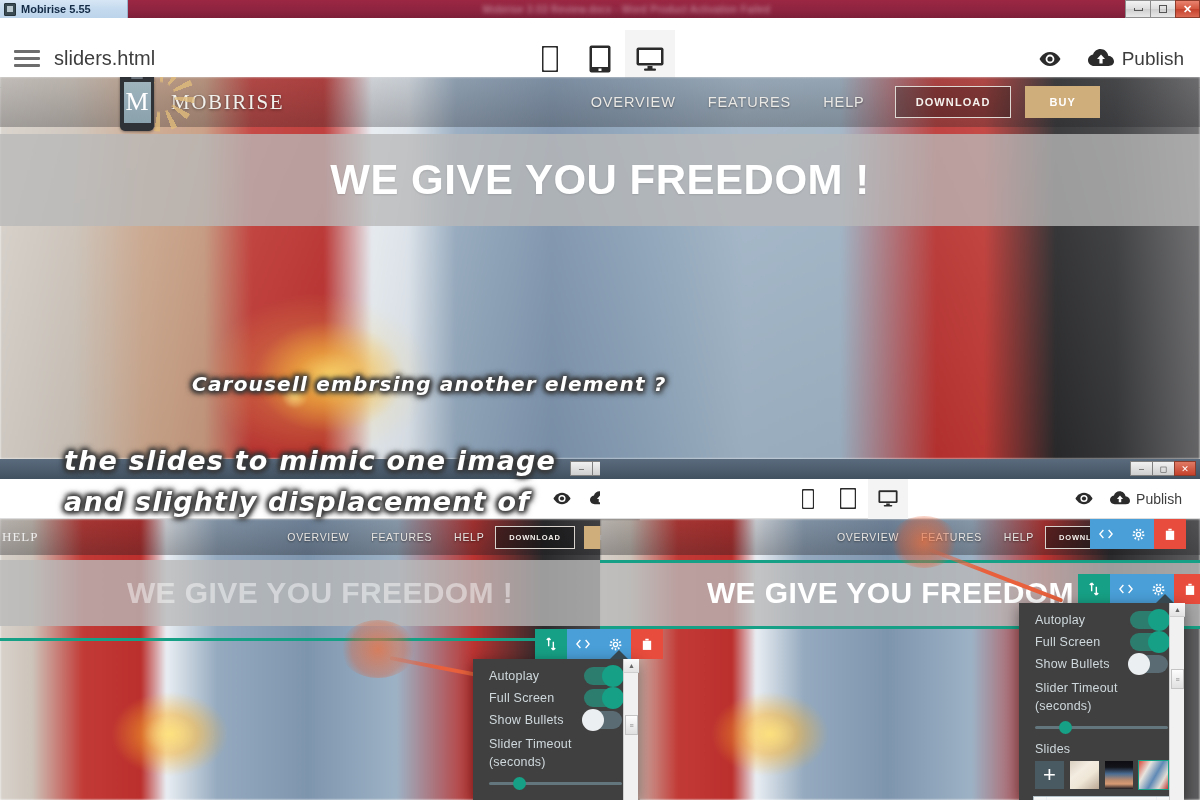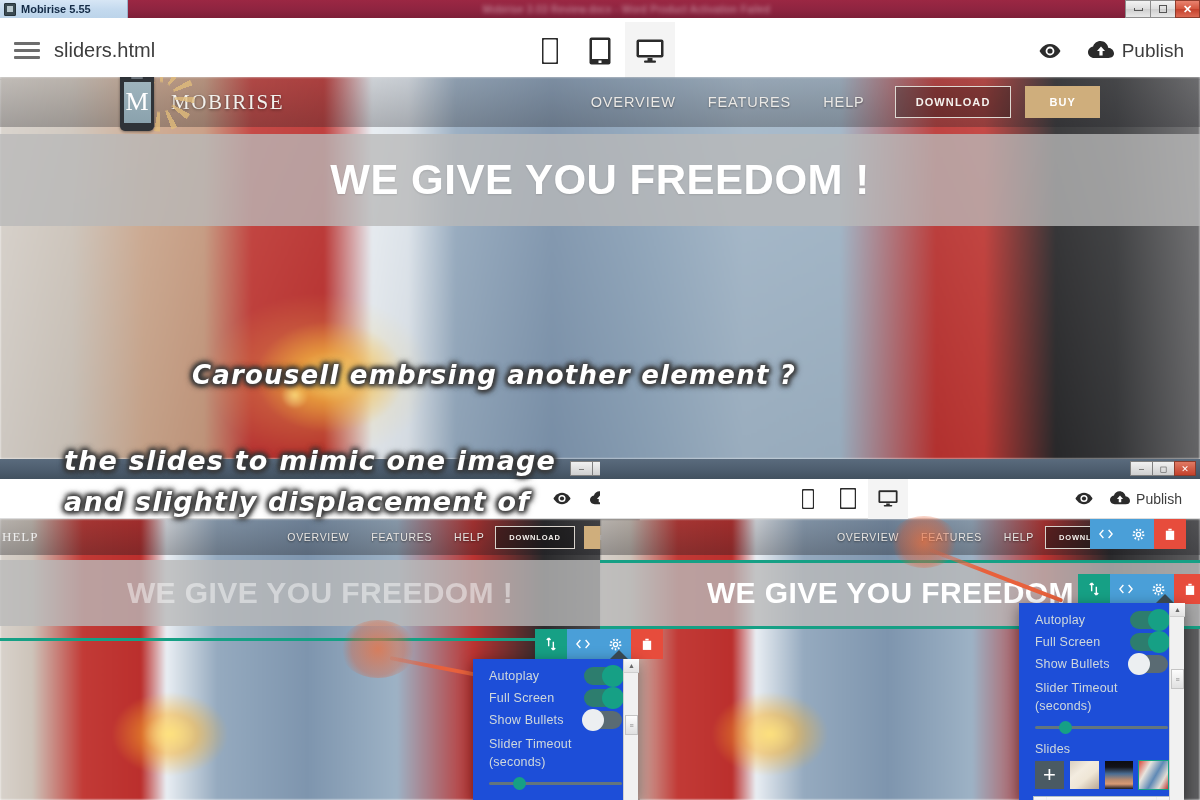--- a/index.html
+++ b/index.html
@@ -48,21 +48,21 @@
   .tb-btn:last-child {
     background: linear-gradient(to bottom,#e9836f 0%,#d4573f 48%,#c4412c 52%,#dc6a54 100%);
     border-color: #8d3c2c; border-right: 1px solid #8d3c2c; color: #fff;
   }
   .tb-glyph-min { width: 9px; height: 3px; border: 1px solid #555; border-top: none; }
   .tb-glyph-max { width: 8px; height: 8px; border: 1px solid #555; }
   .tb-glyph-close { font-size: 11px; font-weight: bold; line-height: 1; }
 
   
   .apptoolbar {
-    position: absolute; left: 0; top: 22px; width: 1200px; height: 58px;
+    position: absolute; left: 0; top: 30px; width: 1200px; height: 58px;
     background: #ffffff; border-bottom: 1px solid #dcdcdc;
     display: flex; align-items: center;
   }
   .hamburger { margin-left: 14px; width: 26px; height: 26px;
     display: flex; flex-direction: column; justify-content: center; gap: 4px; cursor: pointer; }
   .hamburger span { display: block; height: 3px; background: #6d6d6d; border-radius: 1px; }
   .filename { margin-left: 14px; font-size: 20px; color: #3d3d3d; font-weight: 400; }
   .devgroup { position: absolute; left: 50%; transform: translateX(-50%);
     display: flex; height: 58px; align-items: stretch; }
   .devbtn { width: 50px; display: flex; align-items: center; justify-content: center; cursor: pointer; }
@@ -173,21 +173,21 @@
     position: absolute; z-index: 60;
     font-family: "DejaVu Sans", sans-serif;
     color: #ffffff; font-style: italic; font-weight: bold;
     letter-spacing: 1.2px; white-space: nowrap;
     text-shadow:
       0 0 2px rgba(70,70,70,.95), 0 0 4px rgba(70,70,70,.9),
       2px 2px 5px rgba(50,50,50,.95), -2px 2px 5px rgba(50,50,50,.8),
       2px -2px 5px rgba(50,50,50,.8), -2px -2px 5px rgba(50,50,50,.8),
       0 0 9px rgba(60,60,60,.7);
   }
-  .annot-q { left: 192px; top: 360px; font-size: 26px; }
+  .annot-q { left: 192px; top: 372px; font-size: 20px; }
   .annot-b { left: 64px; top: 440px; font-size: 27px; line-height: 41px; }
 
   
   .inner1 { position: absolute; left: 0; top: 459px; width: 640px; height: 341px; overflow: hidden; z-index: 20; }
   .in1-title {
     position: absolute; left: 0; top: 0; width: 640px; height: 20px;
     background: linear-gradient(to bottom,#5a6b7d 0%,#4c5c6d 60%,#42515f 100%);
   }
   .in1-tbtns { position: absolute; right: 4px; top: 2px; display: flex; height: 15px; }
   .in1-tbtn { width: 22px; display: flex; align-items: center; justify-content: center;
@@ -247,21 +247,21 @@
   .edittb { position: absolute; display: flex; height: 30px; z-index: 40; }
   .edittb .eb { width: 32px; display: flex; align-items: center; justify-content: center;
     color: #fff; cursor: pointer; }
   .eb-move { background: #16a085; }
   .eb-code { background: #4a9fd8; }
   .eb-gear { background: #4a9fd8; }
   .eb-del  { background: #e74c3c; }
 
   
   .panel {
-    position: absolute; background: #1d4ed8; z-index: 50;
+    position: absolute; background: #404040; z-index: 50;
     color: #cfd8dc; box-shadow: 0 4px 14px rgba(0,0,0,.45);
   }
   .panel-arrow {
     position: absolute; top: -9px; width: 0; height: 0;
     border-left: 9px solid transparent; border-right: 9px solid transparent;
     border-bottom: 9px solid #37474f;
   }
   .prow { display: flex; align-items: center; justify-content: space-between; padding: 0 16px; }
   .plabel { font-size: 12.5px; color: #cfd8dc; letter-spacing: .2px; }
   .toggle { width: 38px; height: 18px; border-radius: 9px; position: relative; cursor: pointer; }

